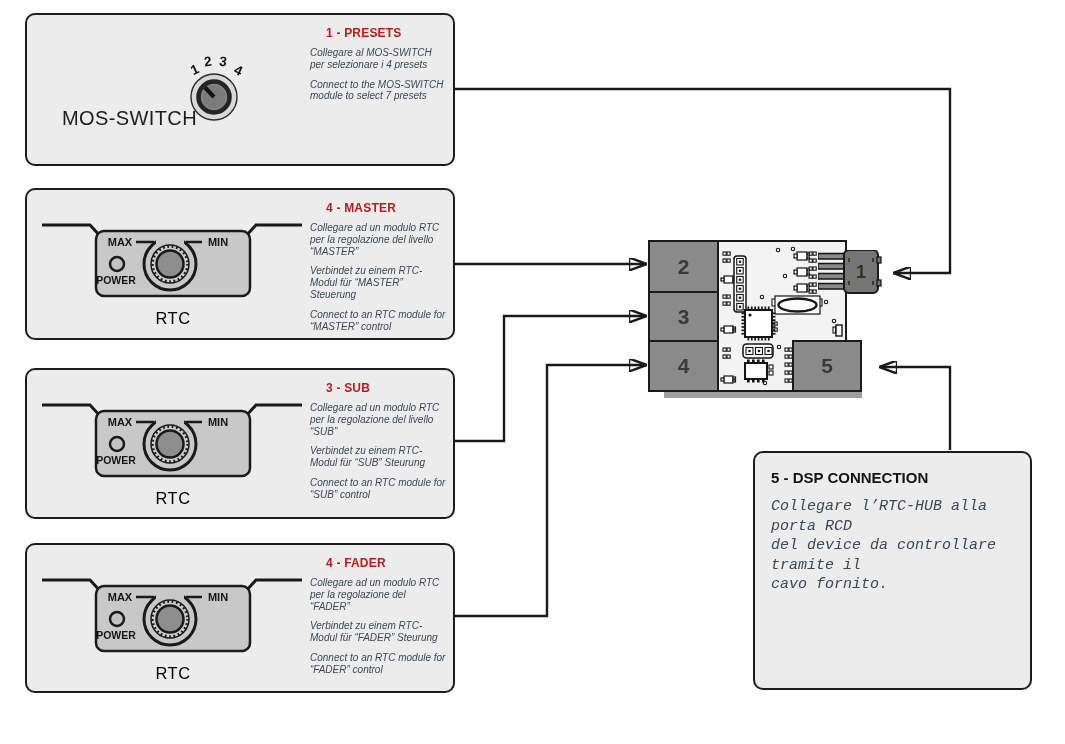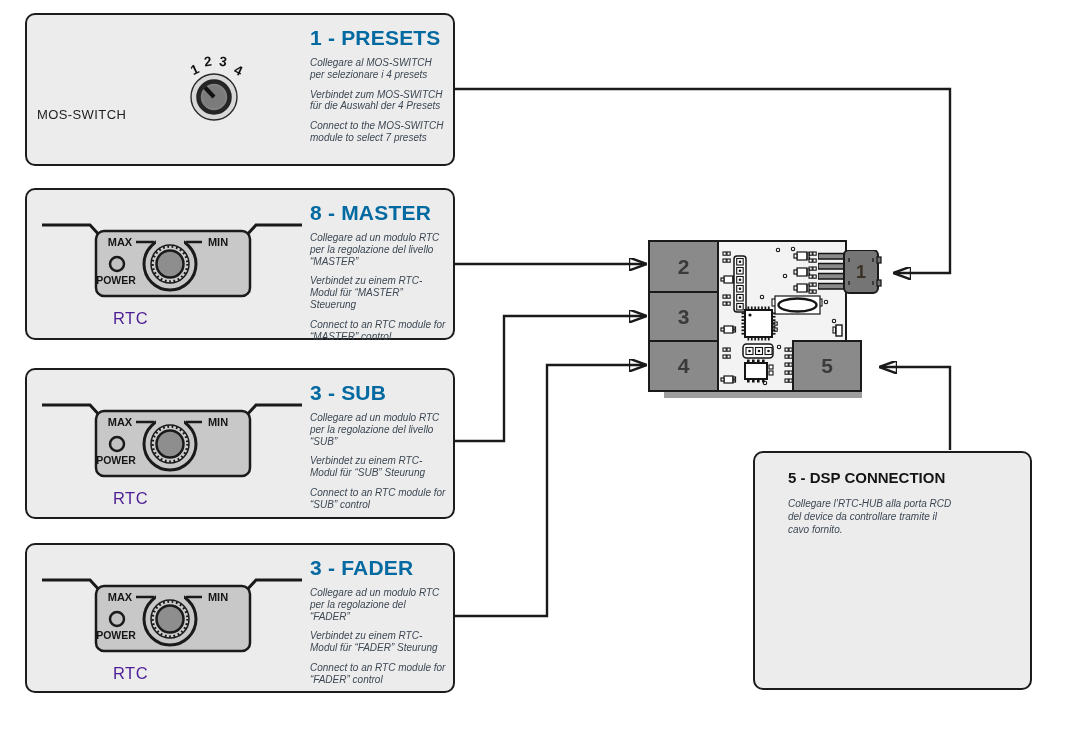--- a/index.html
+++ b/index.html
@@ -11,35 +11,35 @@
             border:2px solid #1c1c1c;border-radius:10px;box-sizing:border-box;}
   #box1{top:13px;height:153px}
   #box2{top:188px;height:152px}
   #box3{top:368px;height:151px}
   #box4{top:543px;height:150px}
   .dsp-box{position:absolute;left:753px;top:451px;width:279px;height:239px;
            background:#ececec;border:2px solid #1c1c1c;border-radius:10px;box-sizing:border-box;}
 
   
   .txt{position:absolute;left:283px;top:11px;width:162px;}
-  .txt h3{margin:0 0 7px;font-size:21px;font-weight:bold;color:#0369a1;letter-spacing:.2px;}
+  .txt h3{margin:0 16px 7px;font-size:12px;font-weight:bold;color:#b91c1c;letter-spacing:.2px;}
   .txt p{margin:0 0 8px;font-size:10px;font-style:italic;line-height:1.18;
          color:#3d4854;white-space:pre-line;}
-  .dsp-inner{padding:16px 18px 0 33px;}
+  .dsp-inner{padding:16px 18px 0 16px;}
   .dsp-inner h3{margin:0 0 11px;font-size:15px;font-weight:bold;color:#141414;}
-  .dsp-inner p{margin:0 0 14px;font-size:10px;font-style:italic;line-height:1.3;
-               color:#3d4854;white-space:pre-line;}
+  .dsp-inner p{margin:0 0 14px;font-size:15px;font-style:italic;line-height:1.3;
+               color:#3d4854;white-space:pre-line;font-family:Liberation Mono, monospace;}
 
   
   .mos-art{position:absolute;left:10px;top:33px;width:260px;height:100px;}
-  .mos-label{position:absolute;left:10px;top:92px;width:185px;text-align:left;
-             font-size:13px;color:#1d1d1d;letter-spacing:.4px;}
+  .mos-label{position:absolute;left:10px;top:92px;width:185px;text-align:center;
+             font-size:20px;color:#1d1d1d;letter-spacing:.4px;}
   .rtc-art{position:absolute;left:10px;top:24px;width:290px;height:100px;}
-  .rtc-label{position:absolute;left:86px;top:119px;width:120px;
-             font-size:16.5px;color:#4c1d95;letter-spacing:.5px;}
+  .rtc-label{position:absolute;left:86px;top:119px;width:120px;text-align:center;
+             font-size:16.5px;color:#000000;letter-spacing:.5px;}
 
   
   .hub-shadow{position:absolute;left:664px;top:391px;width:198px;height:7px;
               background:#9e9e9e;z-index:1;}
   .pcb{position:absolute;left:717px;top:240px;width:130px;height:152px;background:#f3f3f3;
        border:2px solid #1a1a1a;box-sizing:border-box;z-index:2;}
   .pcb svg{position:absolute;left:0;top:0;}
   .port{position:absolute;background:#8a8a8a;border:2px solid #1a1a1a;box-sizing:border-box;
         display:flex;align-items:center;justify-content:center;
         font-weight:bold;font-size:21px;color:#3a3a3a;z-index:3;}
@@ -72,22 +72,20 @@
       <text x="158" y="26" transform="rotate(-25 158 22)" text-anchor="middle" font-size="13.5" font-weight="bold" fill="#111">1</text>
       <text x="171" y="18" transform="rotate(-8 171 14)" text-anchor="middle" font-size="13.5" font-weight="bold" fill="#111">2</text>
       <text x="186" y="18" transform="rotate(8 186 14)" text-anchor="middle" font-size="13.5" font-weight="bold" fill="#111">3</text>
       <text x="201" y="27" transform="rotate(25 201 23)" text-anchor="middle" font-size="13.5" font-weight="bold" fill="#111">4</text>
     </svg>
     <div class="mos-label">MOS-SWITCH</div>
     <div class="txt">
       <h3>1 - PRESETS</h3>
       <p>Collegare al MOS-SWITCH
 per selezionare i 4 presets</p>
-      <p>Verbindet zum MOS-SWITCH
-für die Auswahl der 4 Presets</p>
       <p>Connect to the MOS-SWITCH
 module to select 7 presets</p>
     </div>
   </div>
 
   <div class="info-box" id="box2">
     <svg class="rtc-art" viewBox="0 0 290 100">
       <path d="M5,11 H53 L65,24" stroke="#1a1a1a" stroke-width="3" fill="none"></path>
       <path d="M207,24 L219,11 H265" stroke="#1a1a1a" stroke-width="3" fill="none"></path>
       <rect x="59" y="17" width="154" height="65" rx="8" fill="#c8c8c8" stroke="#1a1a1a" stroke-width="2.5"></rect>
@@ -98,21 +96,21 @@
       <circle cx="133" cy="50" r="19" fill="#cdcdcd" stroke="#1a1a1a" stroke-width="1.5"></circle>
       <circle cx="133" cy="50" r="17.5" fill="none" stroke="#1a1a1a" stroke-width="2.5" stroke-dasharray="1.8 2.6"></circle>
       <circle cx="133" cy="50" r="13.5" fill="#8e8e8e" stroke="#1a1a1a" stroke-width="2.5"></circle>
       <circle cx="80" cy="50" r="7" fill="#c2c2c2" stroke="#1a1a1a" stroke-width="2.5"></circle>
       <text x="83" y="32" text-anchor="middle" font-size="11" font-weight="bold" fill="#151515">MAX</text>
       <text x="181" y="32" text-anchor="middle" font-size="11" font-weight="bold" fill="#151515">MIN</text>
       <text x="79" y="70" text-anchor="middle" font-size="10.5" font-weight="bold" fill="#151515">POWER</text>
     </svg>
     <div class="rtc-label">RTC</div>
     <div class="txt">
-      <h3>8 - MASTER</h3>
+      <h3>4 - MASTER</h3>
       <p>Collegare ad un modulo RTC
 per la regolazione del livello
 “MASTER”</p>
       <p>Verbindet zu einem RTC-
 Modul für “MASTER”
 Steuerung</p>
       <p>Connect to an RTC module for
 “MASTER” control</p>
     </div>
   </div>
@@ -159,21 +157,21 @@
       <circle cx="133" cy="50" r="19" fill="#cdcdcd" stroke="#1a1a1a" stroke-width="1.5"></circle>
       <circle cx="133" cy="50" r="17.5" fill="none" stroke="#1a1a1a" stroke-width="2.5" stroke-dasharray="1.8 2.6"></circle>
       <circle cx="133" cy="50" r="13.5" fill="#8e8e8e" stroke="#1a1a1a" stroke-width="2.5"></circle>
       <circle cx="80" cy="50" r="7" fill="#c2c2c2" stroke="#1a1a1a" stroke-width="2.5"></circle>
       <text x="83" y="32" text-anchor="middle" font-size="11" font-weight="bold" fill="#151515">MAX</text>
       <text x="181" y="32" text-anchor="middle" font-size="11" font-weight="bold" fill="#151515">MIN</text>
       <text x="79" y="70" text-anchor="middle" font-size="10.5" font-weight="bold" fill="#151515">POWER</text>
     </svg>
     <div class="rtc-label">RTC</div>
     <div class="txt">
-      <h3>3 - FADER</h3>
+      <h3>4 - FADER</h3>
       <p>Collegare ad un modulo RTC
 per la regolazione del
 “FADER”</p>
       <p>Verbindet zu einem RTC-
 Modul für “FADER” Steurung</p>
       <p>Connect to an RTC module for
 “FADER” control</p>
     </div>
   </div>
 

